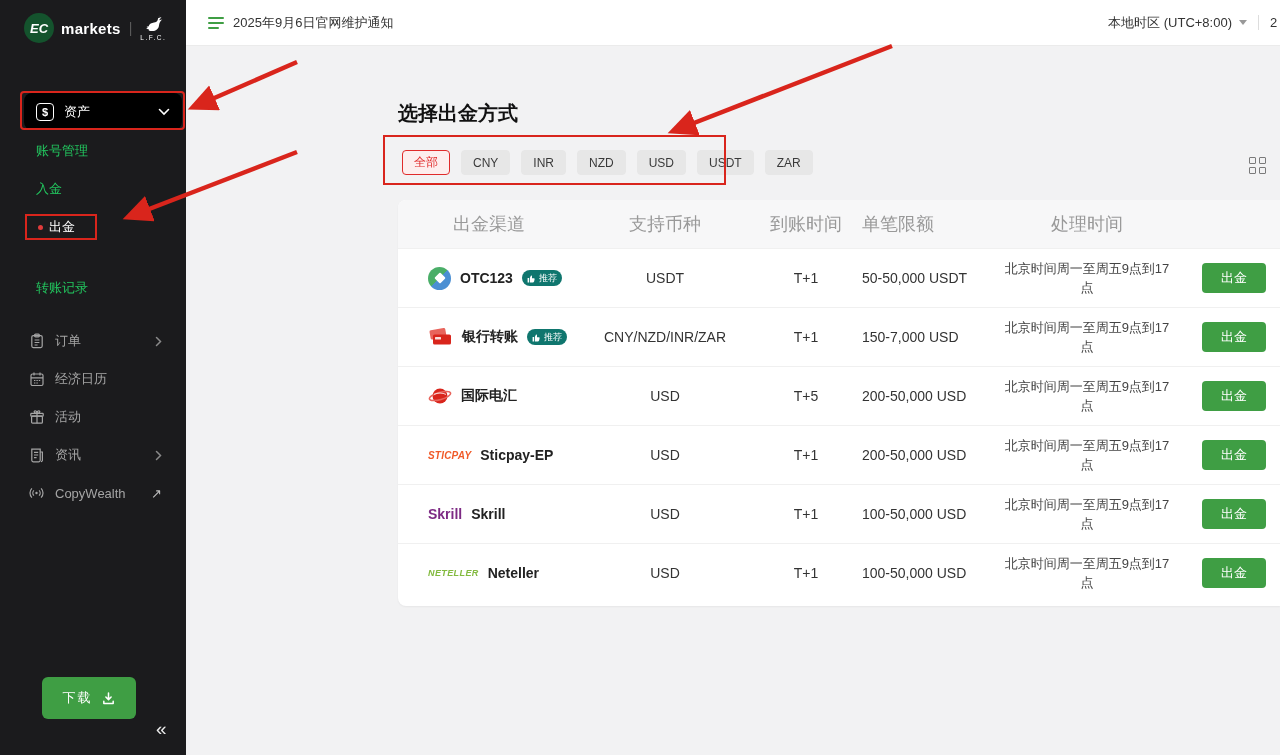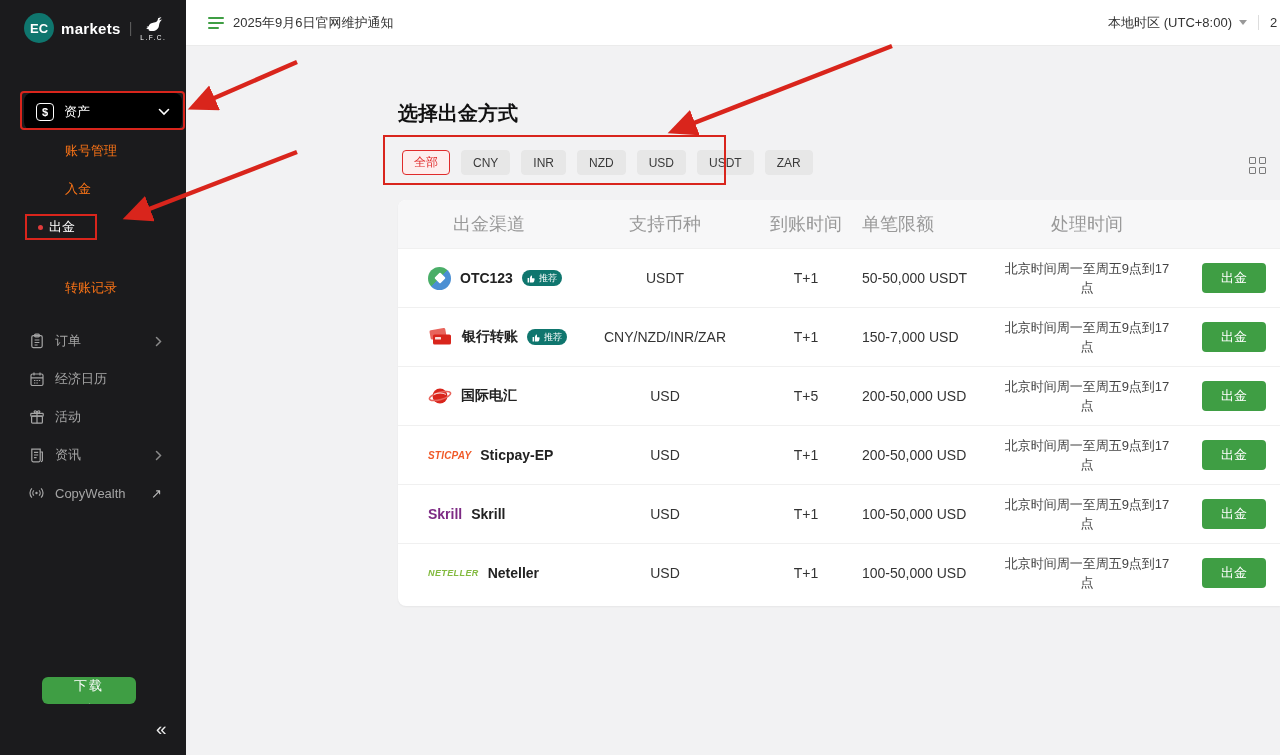--- a/index.html
+++ b/index.html
@@ -5,43 +5,43 @@
   * { margin:0; padding:0; box-sizing:border-box; }
   html,body { width:1280px; height:755px; }
   body {
     position:relative; overflow:hidden;
     font-family:"Liberation Sans", sans-serif;
     background:#f2f2f3; color:#333;
   }
   
   .sidebar { position:absolute; left:0; top:0; width:186px; height:755px; background:#1b1b1d; z-index:2; }
   .logo-row { position:absolute; top:13px; left:24px; display:flex; align-items:center; gap:7px; }
-  .ec-circle { width:30px; height:30px; border-radius:50%; background:#0f766e; color:#fff;
-    font-weight:bold; font-size:13px; display:flex; align-items:center; justify-content:center; }
+  .ec-circle { width:30px; height:30px; border-radius:50%; background:#14532d; color:#fff;
+    font-weight:bold; font-style:italic; font-size:13px; display:flex; align-items:center; justify-content:center; }
   .markets-txt { color:#fff; font-size:15px; font-weight:bold; letter-spacing:.3px; }
   .logo-sep { color:#5a5a5a; font-size:14px; margin:0 1px; }
   .lfc { display:flex; flex-direction:column; align-items:center; line-height:1; }
   .lfc-text { color:#fff; font-size:6.5px; letter-spacing:1.5px; margin-top:1px; }
   .assets-pill { position:absolute; top:93px; left:24px; width:158px; height:37px; background:#000;
     border-radius:8px; display:flex; align-items:center; padding:0 12px; color:#fff; font-size:13px; cursor:pointer; }
   .assets-icon { width:18px; height:18px; border:1.4px solid #fff; border-radius:4px; display:flex;
     align-items:center; justify-content:center; font-size:11px; font-weight:bold; margin-right:10px; }
   .assets-pill .chev { margin-left:auto; }
   .side-item { position:absolute; left:0; width:186px; height:24px; display:flex; align-items:center;
-    padding-left:65px; color:#f97316; font-size:13px; cursor:pointer; }
+    padding-left:36px; color:#22c55e; font-size:13px; cursor:pointer; }
   .side-item.active { color:#fff; padding-left:38px; }
   .dot { width:5px; height:5px; border-radius:50%; background:#e03b3b; margin-right:6px; }
   .menu-item { position:absolute; left:0; width:186px; height:24px; display:flex; align-items:center;
     padding-left:28px; color:#a5a5a5; font-size:13px; cursor:pointer; }
   .menu-item .mi-icon { width:17px; height:17px; margin-right:10px; display:flex; align-items:center; justify-content:center; }
   .menu-item .chev-r { position:absolute; right:24px; }
   .menu-item .ext { position:absolute; right:24px; font-size:13px; color:#bdbdbd; }
-  .dl-btn { position:absolute; left:42px; top:677px; width:94px; height:27px; background:#3f9e44; border:none;
+  .dl-btn { position:absolute; left:42px; top:677px; width:94px; height:42px; background:#3f9e44; border:none;
     border-radius:6px; color:#fff; font-size:13px; display:flex; align-items:center; justify-content:center; gap:8px; cursor:pointer;
-    font-family:"Liberation Sans",sans-serif; letter-spacing:2px;flex-direction:column; }
+    font-family:"Liberation Sans",sans-serif; letter-spacing:2px; }
   .collapse { position:absolute; left:156px; top:718px; color:#ececec; font-size:19px; cursor:pointer; }
   
   .topbar { position:absolute; left:186px; top:0; width:1094px; height:46px; background:#fff;
     border-bottom:1px solid #ebebeb; display:flex; align-items:center; z-index:1; }
   .announce { margin-left:22px; display:flex; align-items:center; gap:9px; font-size:13px; color:#333; cursor:pointer; }
   .ham { display:flex; flex-direction:column; gap:3px; }
   .ham i { display:block; height:2px; background:#3f9e44; border-radius:1px; }
   .ham i:nth-child(1){ width:16px; } .ham i:nth-child(2){ width:16px; } .ham i:nth-child(3){ width:11px; }
   .tz-area { margin-left:auto; display:flex; align-items:center; gap:7px; font-size:13px; color:#333; }
   .caret { width:0; height:0; border-left:4px solid transparent; border-right:4px solid transparent; border-top:5px solid #999; }

